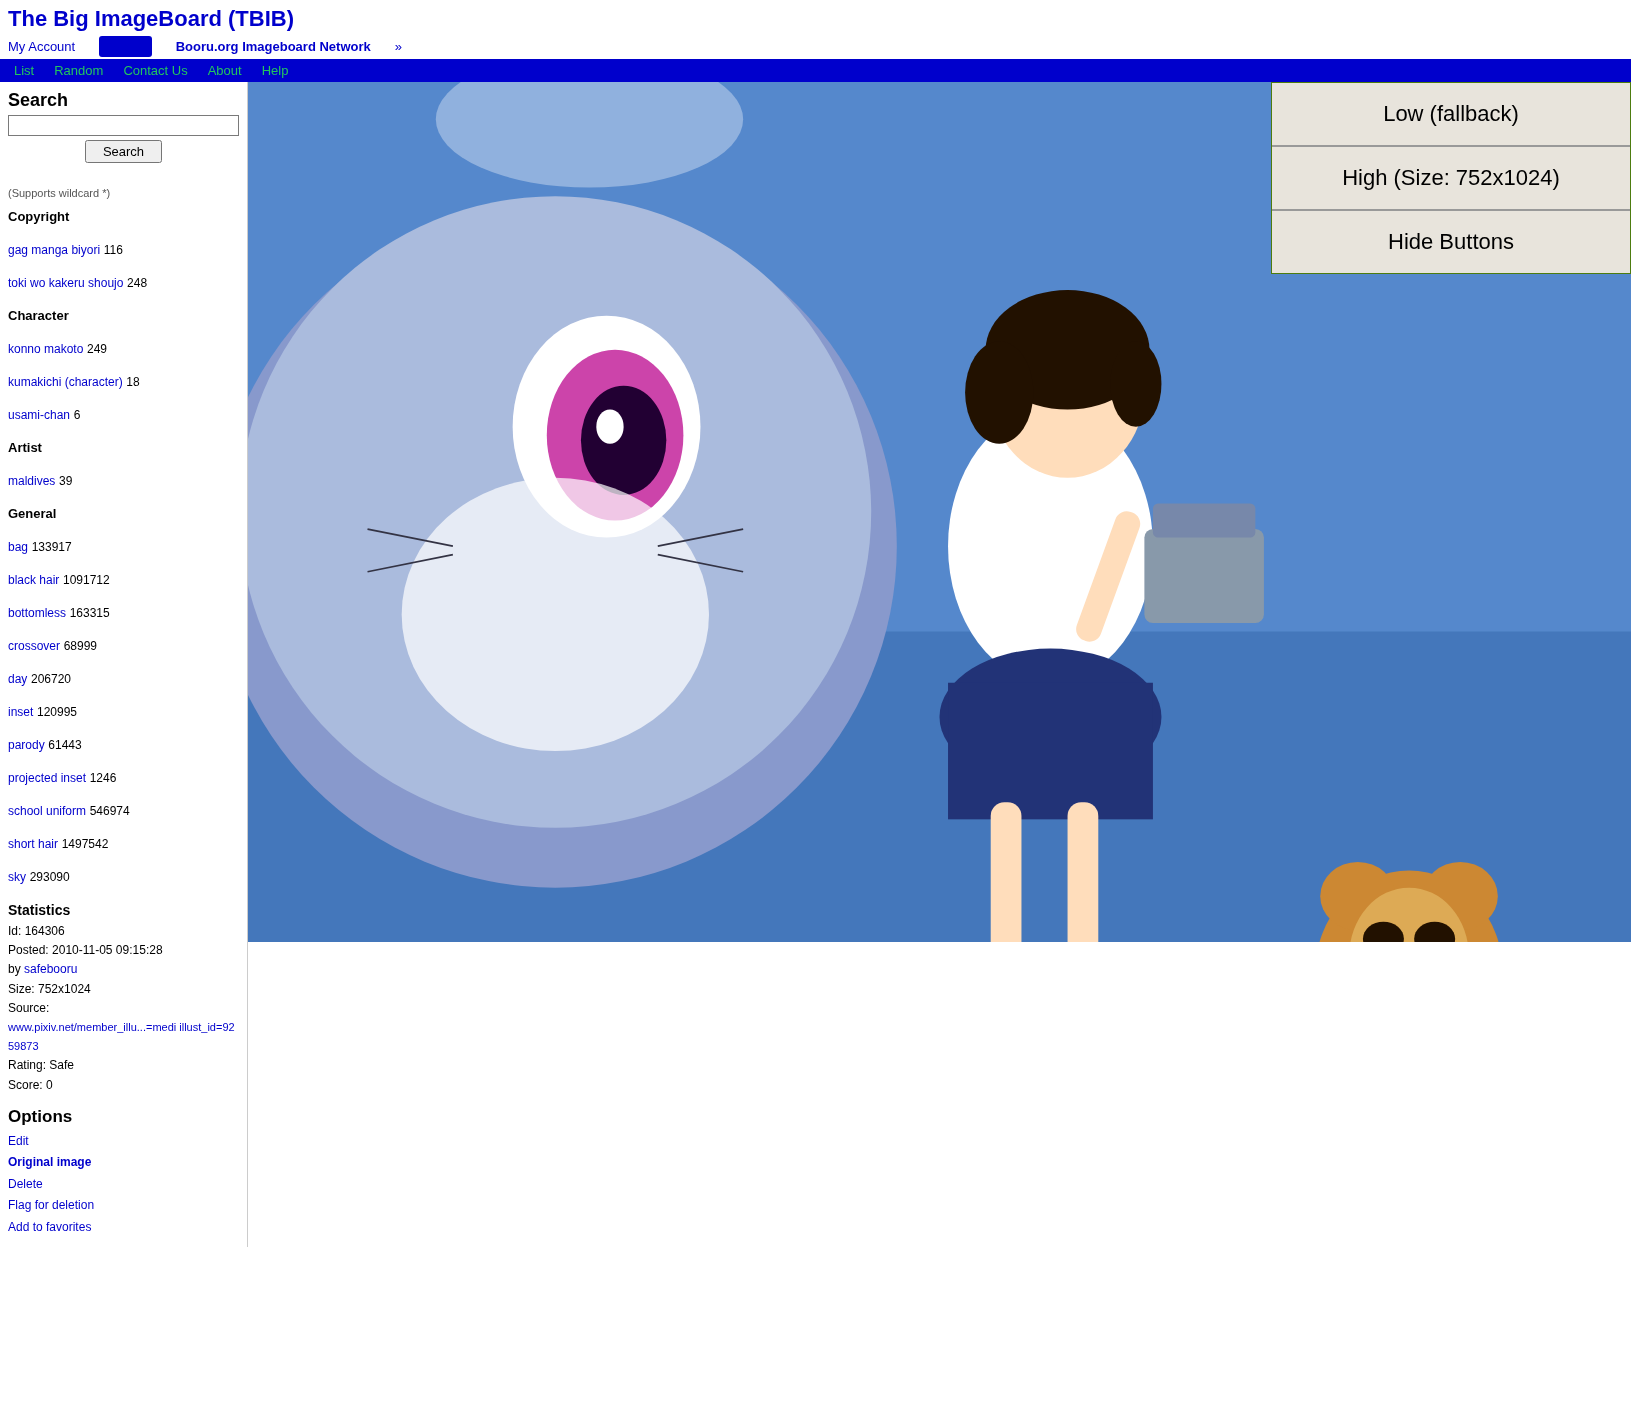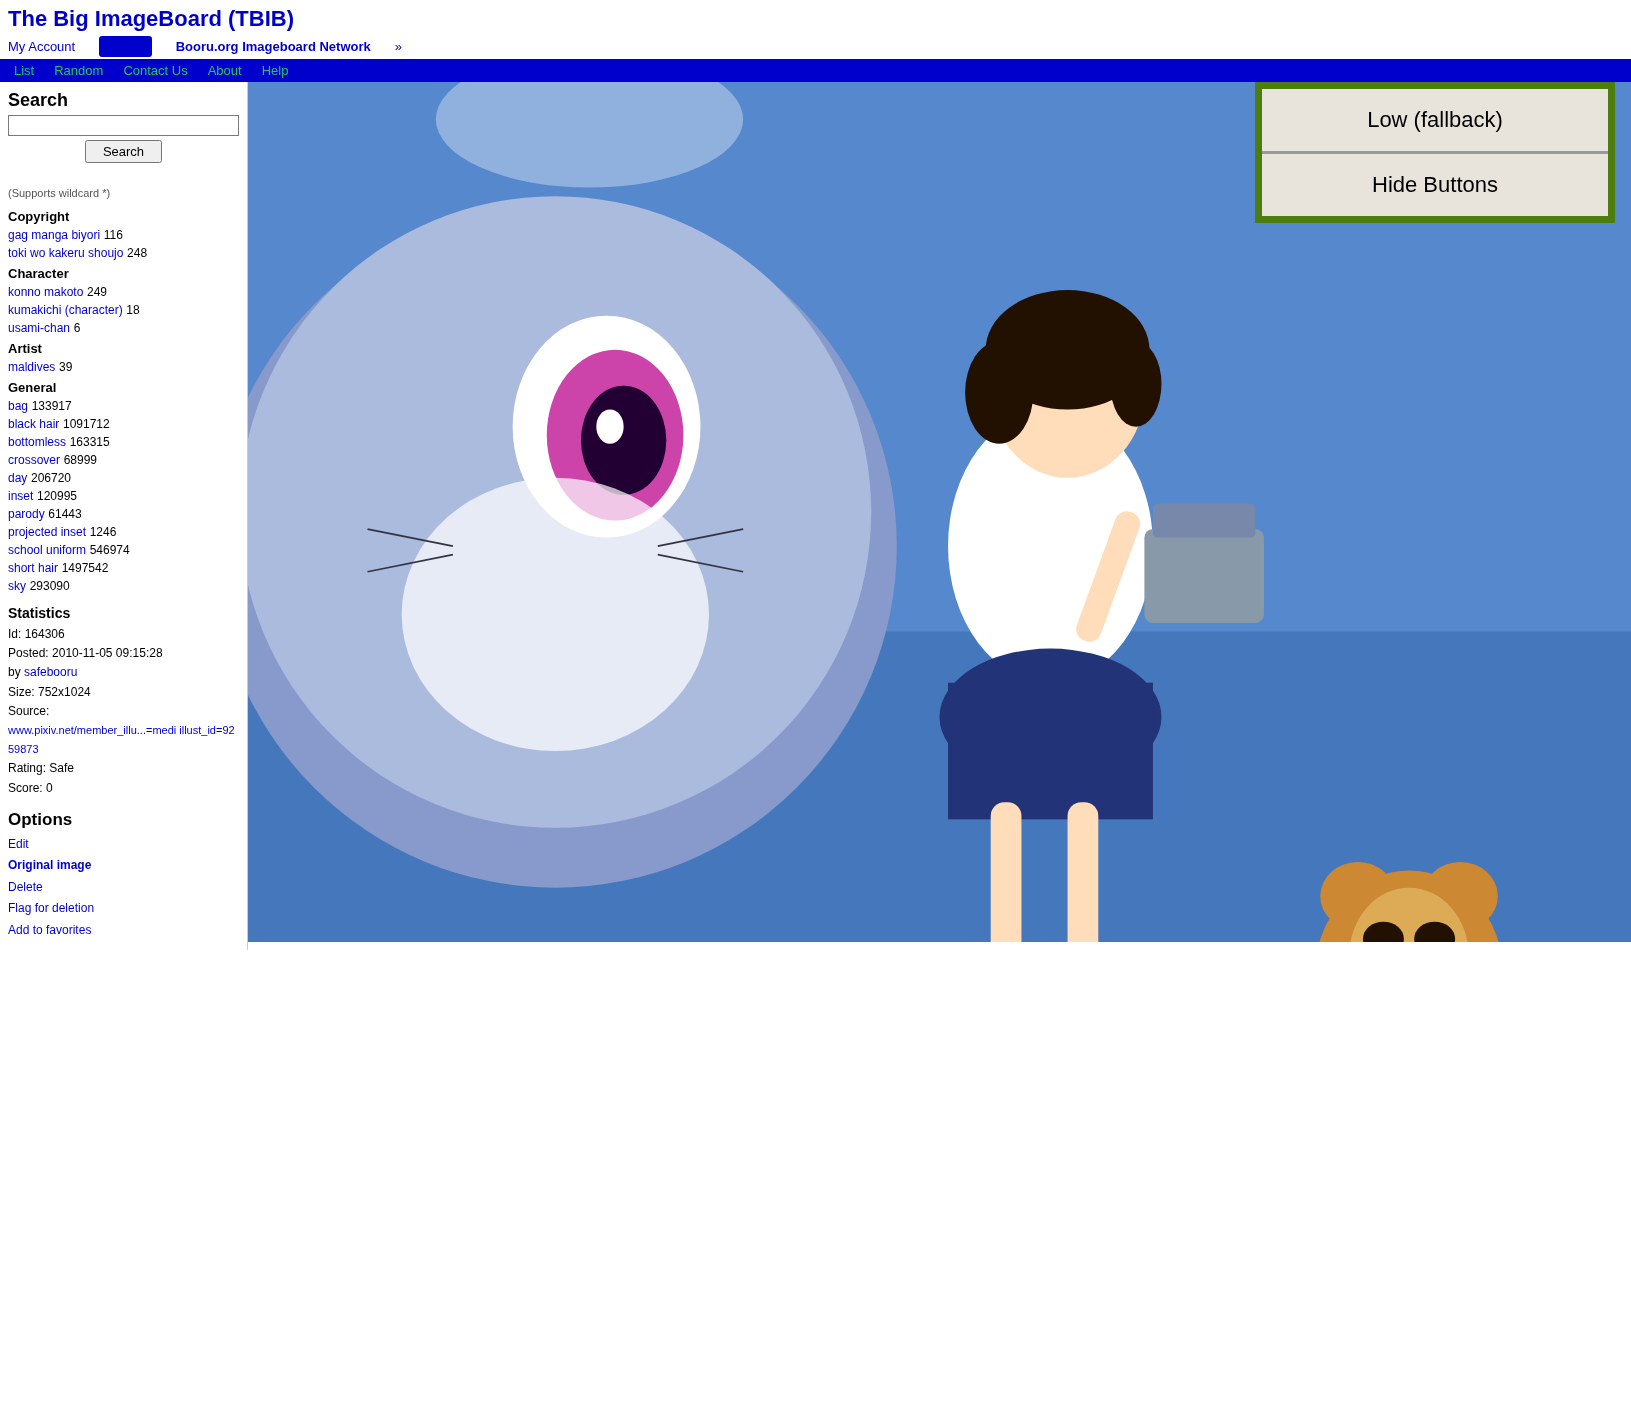--- a/index.html
+++ b/index.html
@@ -19,21 +19,21 @@
     #main-layout { display: flex; position: relative; }
 
     #sidebar { width: 248px; min-width: 248px; padding: 8px; border-right: 1px solid #ccc; background: #fff; }
 
     #search-section h2 { font-size: 18px; font-weight: bold; margin-bottom: 4px; }
     #search-input { width: 100%; border: 1px solid #7a7a7a; padding: 2px 4px; font-size: 13px; margin-bottom: 4px; display: block; }
     #search-button { display: block; margin: 0 auto 2px auto; padding: 2px 16px; cursor: pointer; font-size: 13px; }
     #wildcard-note { font-size: 11px; color: #555; margin-bottom: 10px; margin-top: 24px; }
 
     .tag-section-title { font-weight: bold; font-size: 13px; margin: 6px 0 3px 0; }
-    .tag-item { margin: 3px 0; }
+    .tag-item { margin: 18px 0; }
     .tag-link { color: #00c; text-decoration: none; font-size: 12px; }
     .tag-count { color: #000; font-size: 12px; }
 
     #statistics { margin-top: 12px; }
     #statistics .stat-title { font-weight: bold; font-size: 14px; margin-bottom: 4px; }
     .stat-line { font-size: 12px; line-height: 1.6; }
     .stat-link { color: #00c; text-decoration: none; font-size: 12px; }
     .source-url { color: #00c; text-decoration: none; font-size: 11px; word-break: break-all; }
 
     #options { margin-top: 12px; }
@@ -42,21 +42,21 @@
     .opt-link.bold-link { font-weight: bold; }
 
     #content-area { flex: 1; position: relative; overflow: hidden; }
 
     #main-image { width: 100%; height: 860px; background: linear-gradient(135deg, #6699cc 0%, #3366aa 30%, #5577bb 60%, #7799cc 100%); position: relative; overflow: hidden; display: flex; align-items: center; justify-content: center; }
 
     .image-placeholder { width: 100%; height: 100%; position: relative; background: linear-gradient(160deg, #5588cc 0%, #3355aa 40%, #4466bb 70%, #6688bb 100%); }
 
     #watermark { position: absolute; bottom: 30px; left: 50%; transform: translateX(-50%); color: rgba(255, 100, 200, 0.7); font-size: 32px; font-weight: bold; white-space: nowrap; font-style: italic; text-shadow: 2px 2px 4px rgba(0,0,0,0.5); }
 
-    #overlay-buttons { position: absolute; top: 0; right: 16px; width: 360px; background: #d4d0c8; border: 7px solid #4d7c0f; z-index: 10; }
+    #overlay-buttons { position: absolute; top: 0; right: 0; width: 360px; background: #d4d0c8; border: 1px solid #4d7c0f; z-index: 10; }
     .overlay-btn { display: block; width: 100%; padding: 18px 10px; font-size: 22px; font-weight: normal; text-align: center; background: #e8e4dc; border: none; border-bottom: 1px solid #999; cursor: pointer; color: #000; font-family: Arial, sans-serif; }
     .overlay-btn:last-child { border-bottom: none; }
     .overlay-divider { height: 1px; background: #999; }
   </style>
 </head>
 <body>
 
 <div id="site-title">The Big ImageBoard (TBIB)</div>
 
 <div id="top-nav">
@@ -261,18 +261,19 @@
             <ellipse cx="25" cy="140" rx="18" ry="12" fill="#cc8833"></ellipse>
             <ellipse cx="135" cy="140" rx="18" ry="12" fill="#cc8833"></ellipse>
           </g>
         </svg>
       </div>
     </div>
 
     <div id="overlay-buttons">
       <button class="overlay-btn">Low (fallback)</button>
       <div class="overlay-divider"></div>
+      <button class="overlay-btn">High (Size: 752x1024)</button>
       <div class="overlay-divider"></div>
       <button class="overlay-btn">Hide Buttons</button>
     </div>
 
   </div>
 </div>
 
 </body></html>

